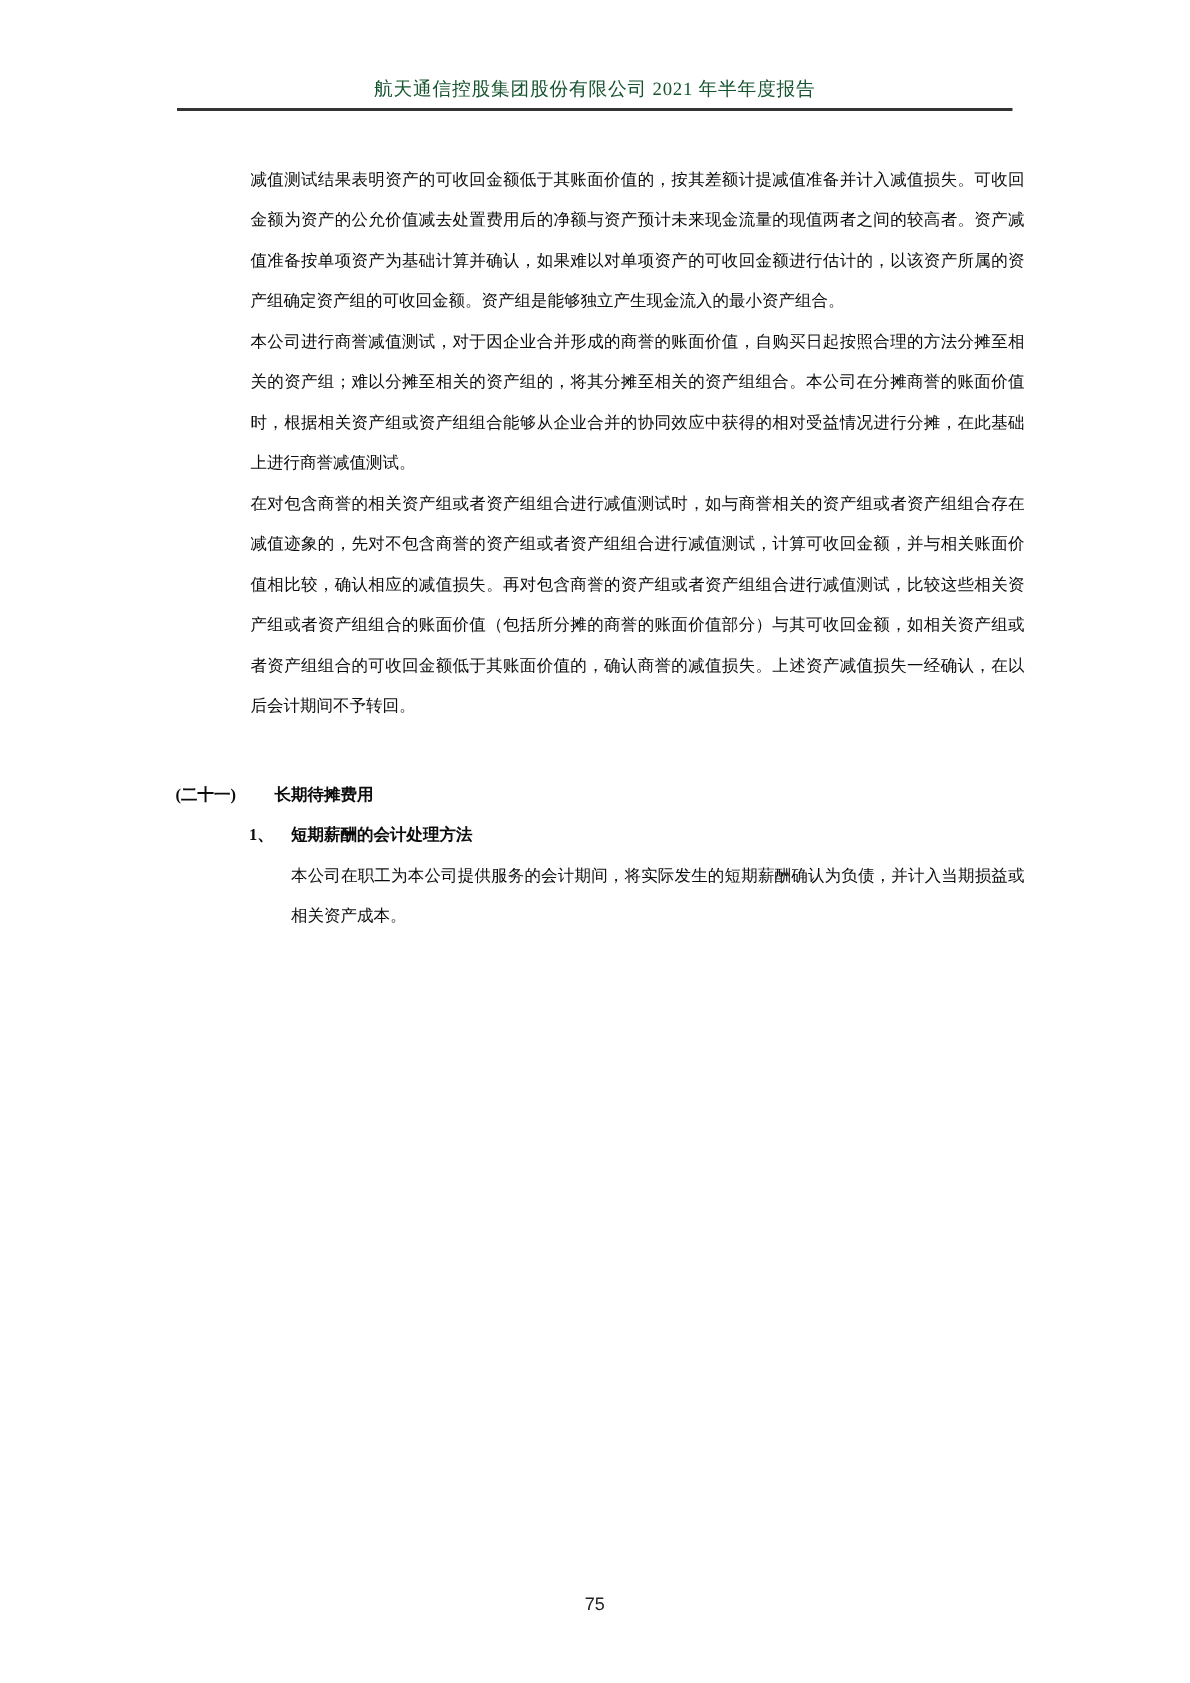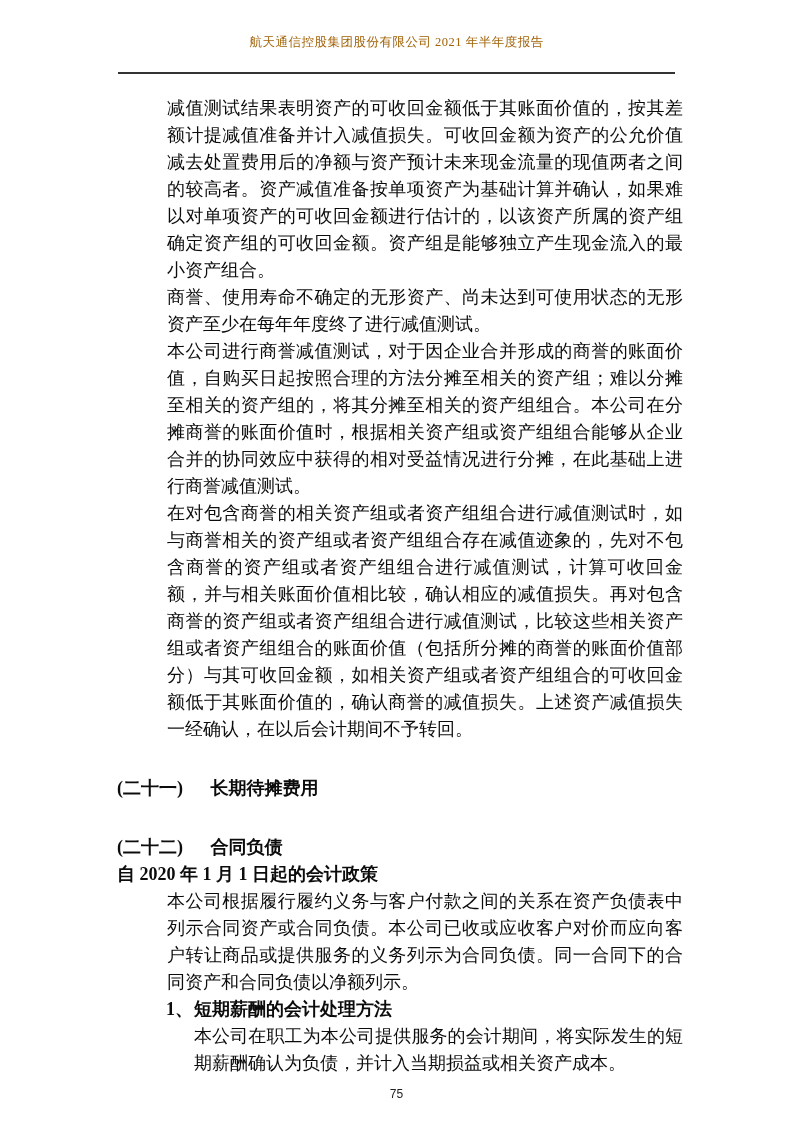--- a/index.html
+++ b/index.html
@@ -11,42 +11,42 @@
     position: relative;
     width: 793px;
     height: 1122px;
     background: #ffffff;
     font-family: "Liberation Serif", "DejaVu Serif", serif;
     color: #0c0c0c;
     overflow: hidden;
   }
   .doc-header {
     position: absolute;
-    top: 34px;
+    top: 51px;
     left: 0;
     width: 100%;
     text-align: center;
     font-size: 12.5px;
     letter-spacing: 0.5px;
-    color: #a16207;
+    color: #14532d;
   }
   .header-rule {
     position: absolute;
     top: 72px;
     left: 118px;
     width: 557px;
     height: 2.4px;
     background: #333333;
   }
   .content {
     position: absolute;
-    top: 95px;
+    top: 107px;
     left: 117px;
     width: 566px;
-    font-size: 18px;
+    font-size: 11px;
     line-height: 27px;
   }
   .content p { margin: 0; }
   .body-text {
     margin-left: 50px !important;
     width: 516px;
     text-align: justify;
     text-justify: inter-ideograph;
   }
   .section-heading {
@@ -78,53 +78,43 @@
   }
   .doc-footer {
     position: absolute;
     top: 1062px;
     left: 0;
     width: 100%;
     text-align: center;
     font-size: 12px;
     font-family: "Liberation Sans", "DejaVu Sans", sans-serif;
     color: #222222;
-    margin-top: 25px;
   }
 </style>
 </head>
 <body>
 
 <div class="page">
 
   <div class="doc-header">航天通信控股集团股份有限公司 2021 年半年度报告</div>
   <div class="header-rule"></div>
 
   <div class="content">
 
     <p class="body-text">减值测试结果表明资产的可收回金额低于其账面价值的，按其差额计提减值准备并计入减值损失。可收回金额为资产的公允价值减去处置费用后的净额与资产预计未来现金流量的现值两者之间的较高者。资产减值准备按单项资产为基础计算并确认，如果难以对单项资产的可收回金额进行估计的，以该资产所属的资产组确定资产组的可收回金额。资产组是能够独立产生现金流入的最小资产组合。</p>
-    <p class="body-text">商誉、使用寿命不确定的无形资产、尚未达到可使用状态的无形资产至少在每年年度终了进行减值测试。</p>
     <p class="body-text">本公司进行商誉减值测试，对于因企业合并形成的商誉的账面价值，自购买日起按照合理的方法分摊至相关的资产组；难以分摊至相关的资产组的，将其分摊至相关的资产组组合。本公司在分摊商誉的账面价值时，根据相关资产组或资产组组合能够从企业合并的协同效应中获得的相对受益情况进行分摊，在此基础上进行商誉减值测试。</p>
     <p class="body-text">在对包含商誉的相关资产组或者资产组组合进行减值测试时，如与商誉相关的资产组或者资产组组合存在减值迹象的，先对不包含商誉的资产组或者资产组组合进行减值测试，计算可收回金额，并与相关账面价值相比较，确认相应的减值损失。再对包含商誉的资产组或者资产组组合进行减值测试，比较这些相关资产组或者资产组组合的账面价值（包括所分摊的商誉的账面价值部分）与其可收回金额，如相关资产组或者资产组组合的可收回金额低于其账面价值的，确认商誉的减值损失。上述资产减值损失一经确认，在以后会计期间不予转回。</p>
 
     <div>
       <p class="section-heading">
         <span class="sec-num">(二十一)</span>
         <span class="sec-title">长期待摊费用</span>
       </p>
     </div>
 
-    <div>
-      <p class="section-heading">
-        <span class="sec-num">(二十二)</span>
-        <span class="sec-title">合同负债</span>
-      </p>
-      <p class="sub-heading">自 2020 年 1 月 1 日起的会计政策</p>
-      <p class="body-text">本公司根据履行履约义务与客户付款之间的关系在资产负债表中列示合同资产或合同负债。本公司已收或应收客户对价而应向客户转让商品或提供服务的义务列示为合同负债。同一合同下的合同资产和合同负债以净额列示。</p>
-    </div>
 
     <div>
       <div class="numbered-item">
         <p class="item-head">
           <span class="item-num">1、</span><span>短期薪酬的会计处理方法</span>
         </p>
         <p class="item-body">本公司在职工为本公司提供服务的会计期间，将实际发生的短期薪酬确认为负债，并计入当期损益或相关资产成本。</p>
       </div>
     </div>
 

